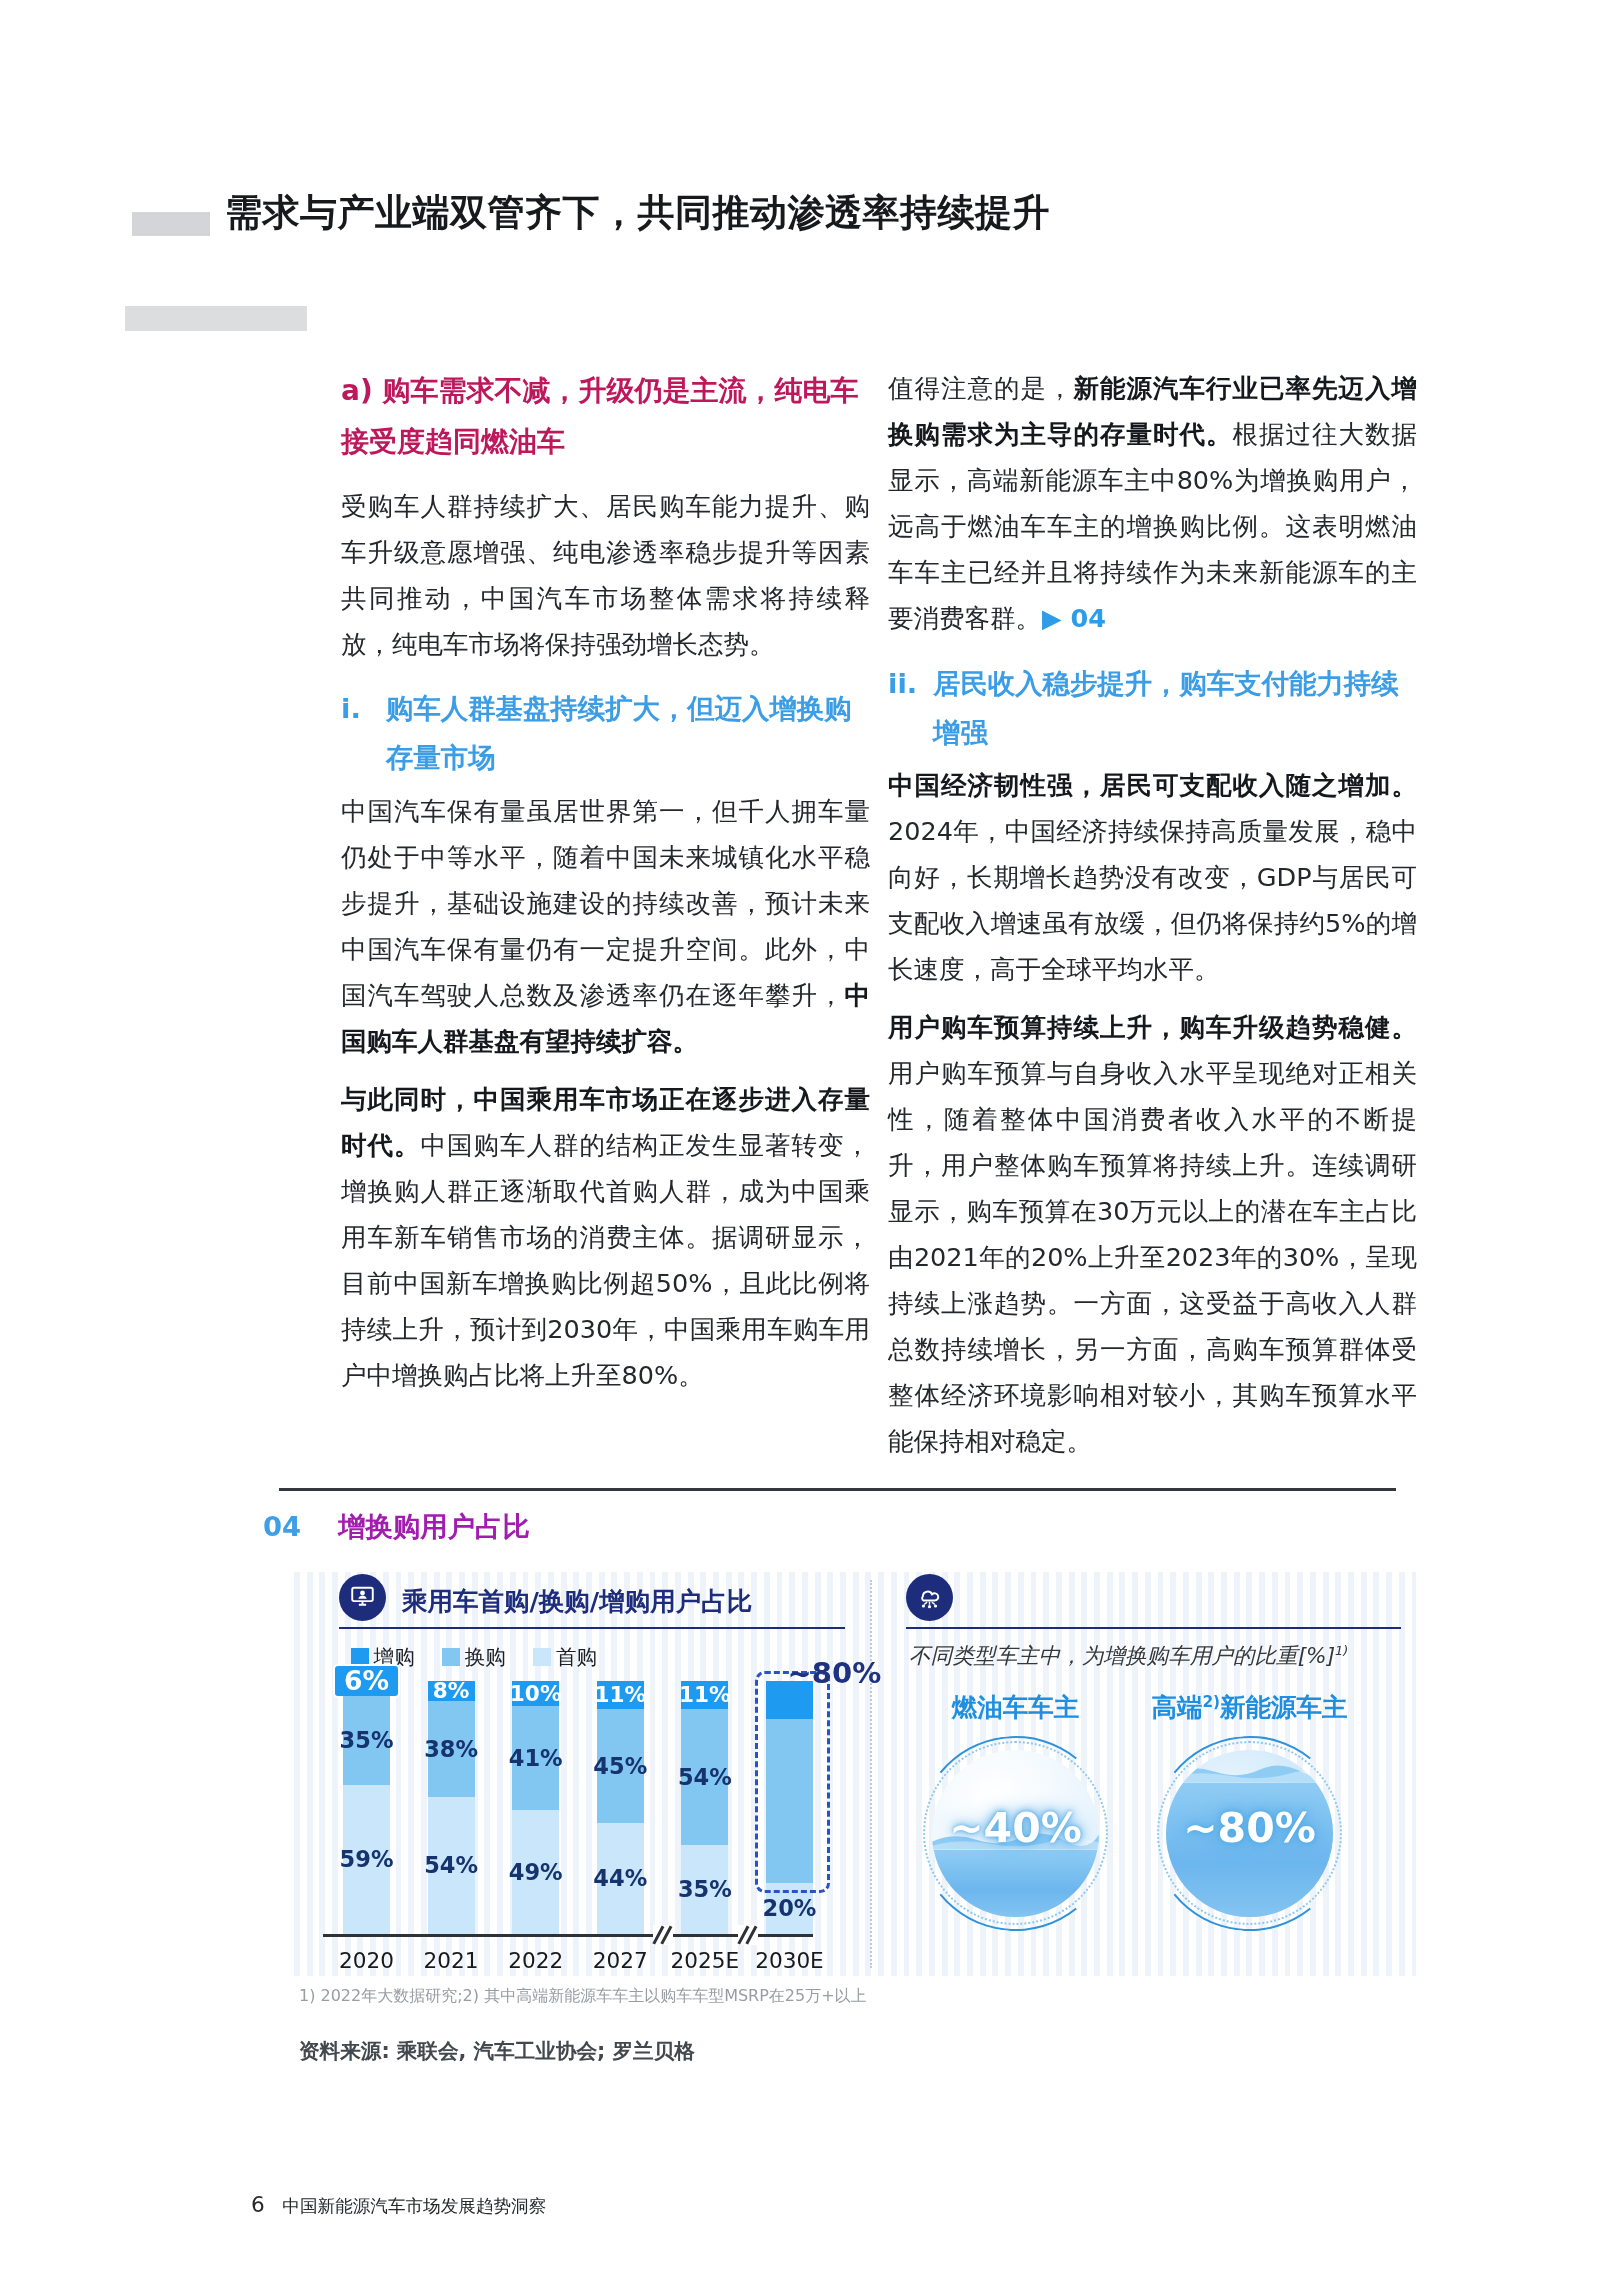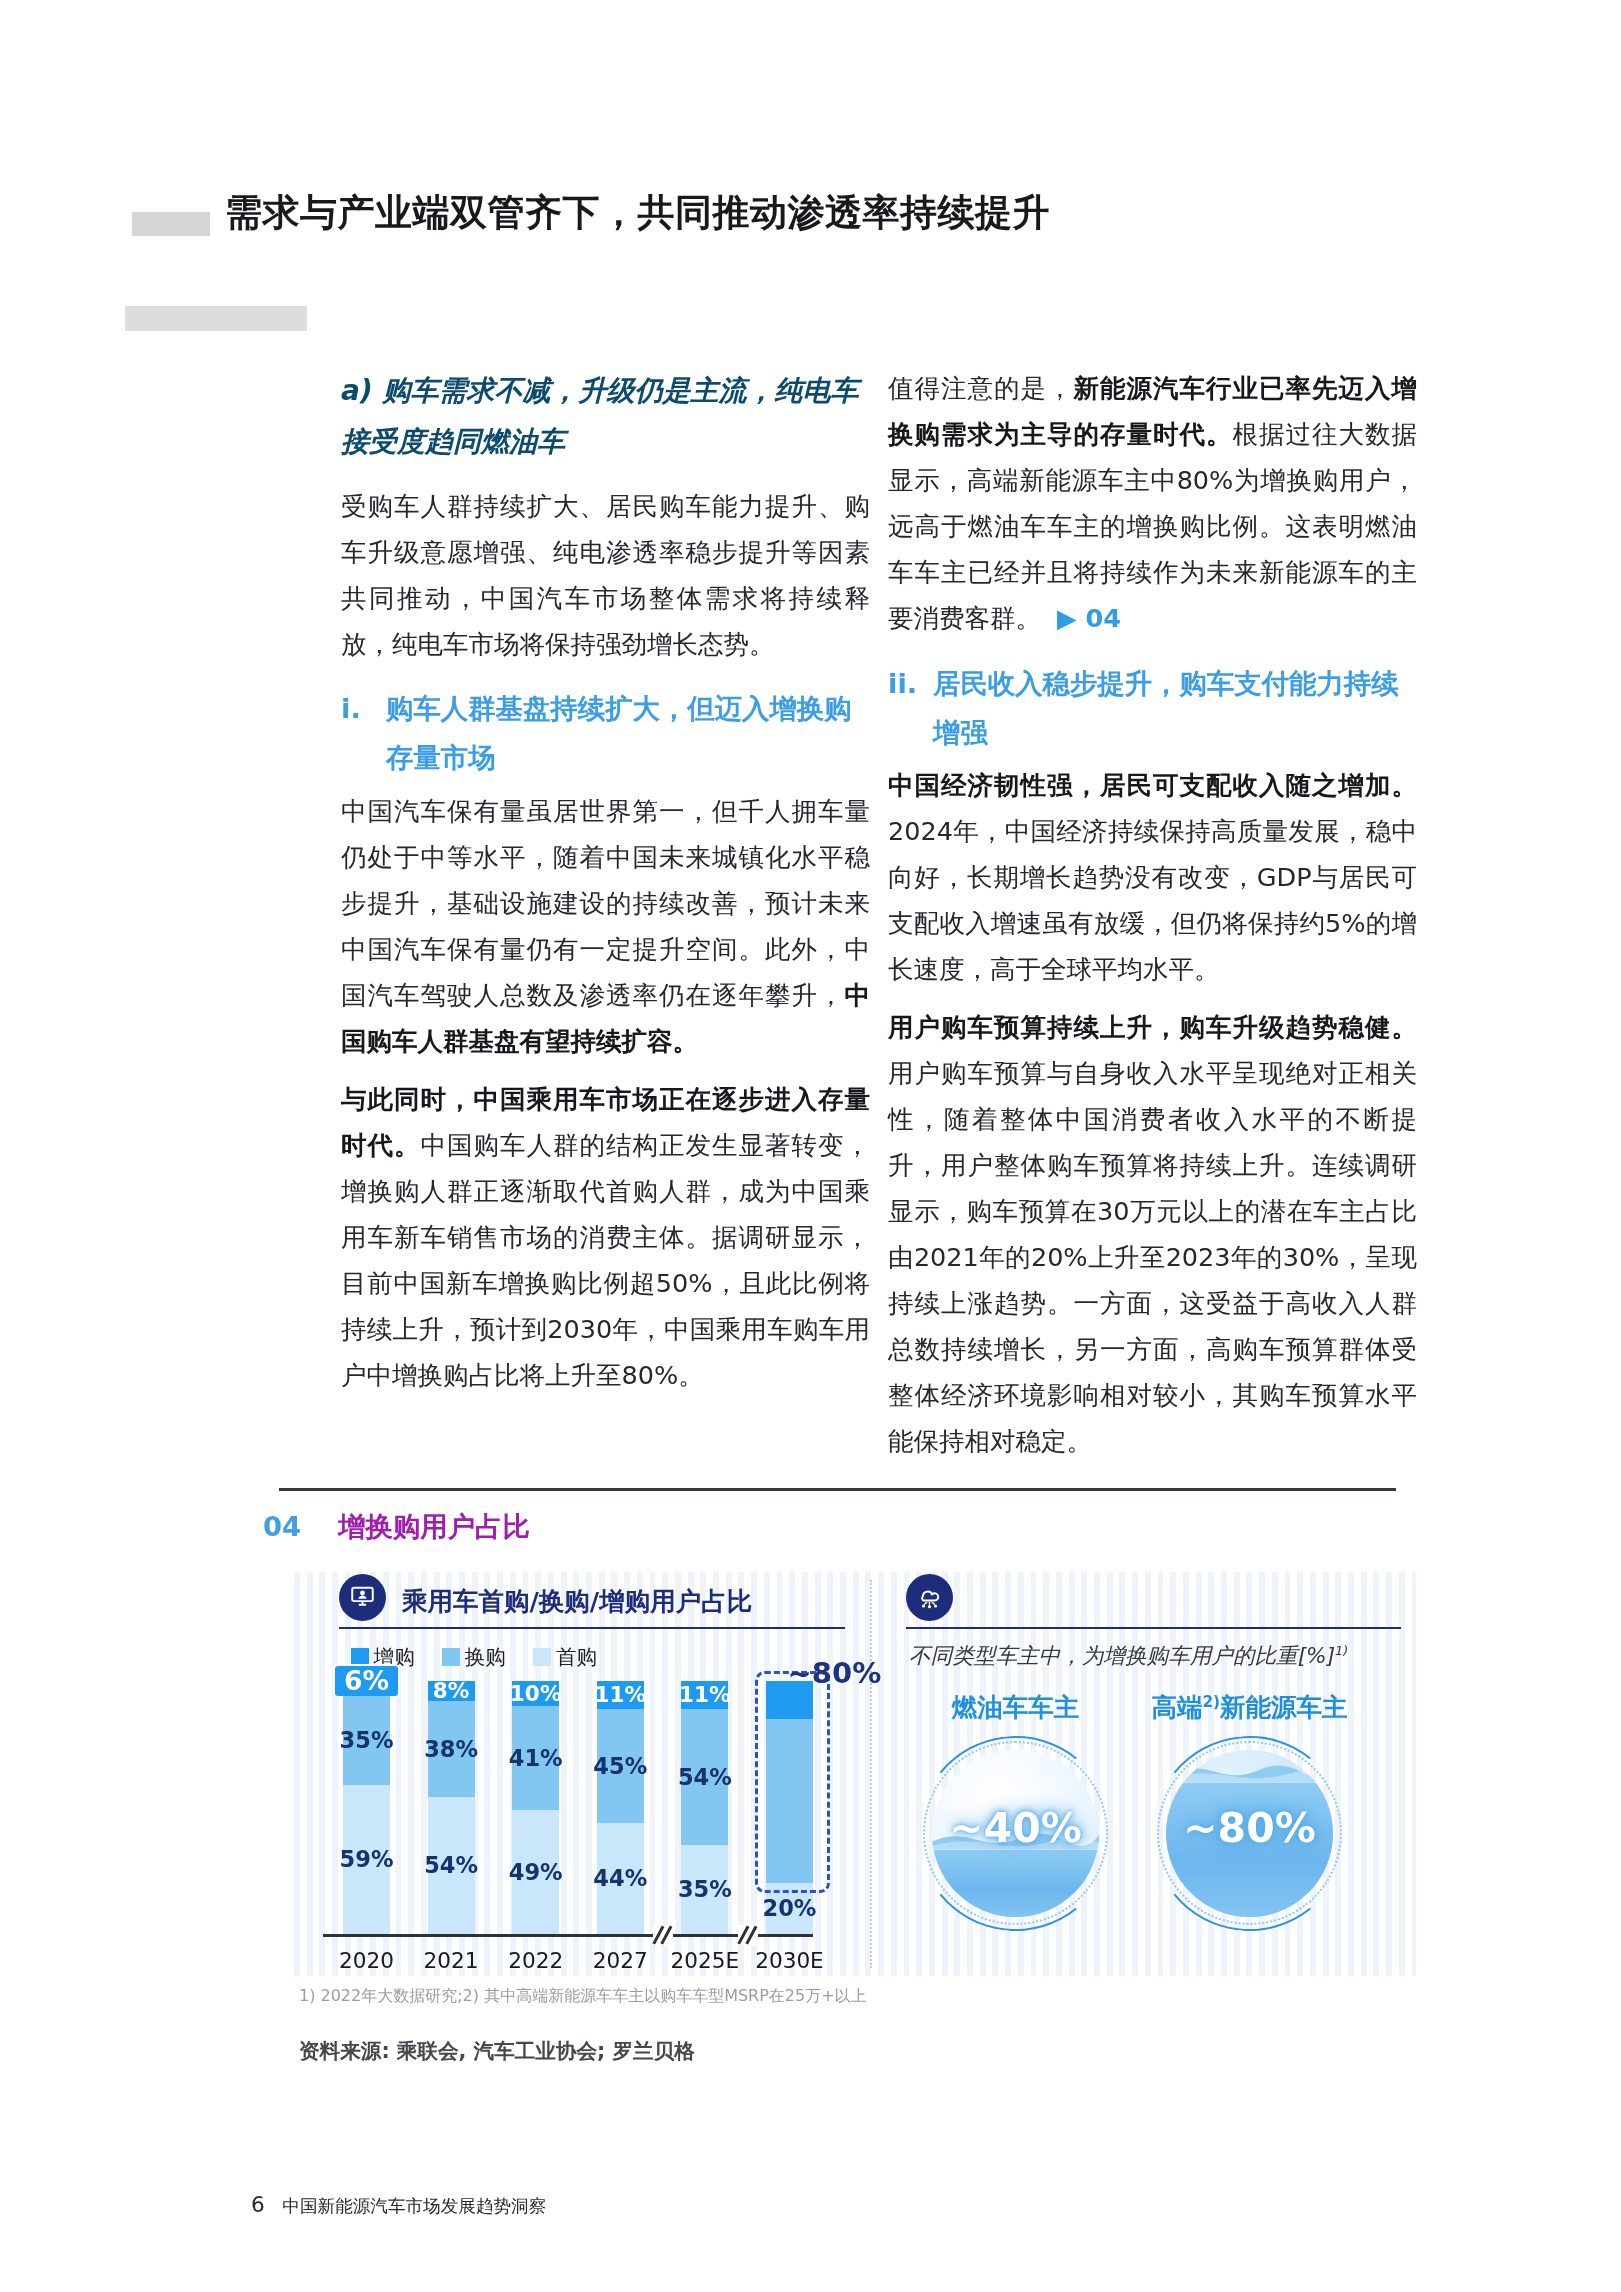--- a/index.html
+++ b/index.html
@@ -13,24 +13,24 @@
   
   .page-title{position:absolute;left:225px;top:188px;margin:0;font-size:37px;font-weight:800;
               color:#17191c;letter-spacing:0.5px;white-space:nowrap;}
 
   
   .col{position:absolute;top:365px;width:529px;}
   .col-left{left:341px;}
   .col-right{left:888px;}
   .col p{margin:0 0 11.8px;font-size:25.5px;line-height:46px;text-align:justify;color:#24272c;}
   .col strong{font-weight:700;color:#15181c;}
-  .sec-a{margin:0 0 15.7px;font-size:28px;line-height:51px;color:#0c4a6e;font-weight:700;font-style:italic;}
+  .sec-a{margin:0 0 15.7px;font-size:28px;line-height:51px;color:#be185d;font-weight:700;}
   .sub{display:flex;margin:17.6px 0 5.9px;font-size:27.4px;line-height:49px;color:#3b9de6;font-weight:700;}
   .sub .num{flex:0 0 45px;}
-  .ref{color:#2f9ce8;font-weight:700;margin-left:16px;text-decoration:none;cursor:pointer;}
+  .ref{color:#2f9ce8;font-weight:700;margin-left:1px;text-decoration:none;cursor:pointer;}
 
   
   .fig-divider{position:absolute;left:279px;top:1488px;width:1117px;height:2.9px;background:#33363a;}
   .fig-head{position:absolute;left:263px;top:1509px;display:flex;gap:37px;align-items:baseline;}
   .fig-num{font-size:27.4px;font-weight:700;color:#3f9fe6;}
   .fig-title{font-size:27.4px;font-weight:700;color:#a21caf;}
 
   .figure-area{position:absolute;left:294px;top:1572px;width:1122px;height:404px;
       background:repeating-linear-gradient(90deg,rgba(224,234,245,.55) 0 5.9px,rgba(255,255,255,0) 5.9px 12.7px);}
   .panel-divider{position:absolute;left:576px;top:7.8px;bottom:7.8px;width:0;border-left:2px dotted #c6cbd3;}

